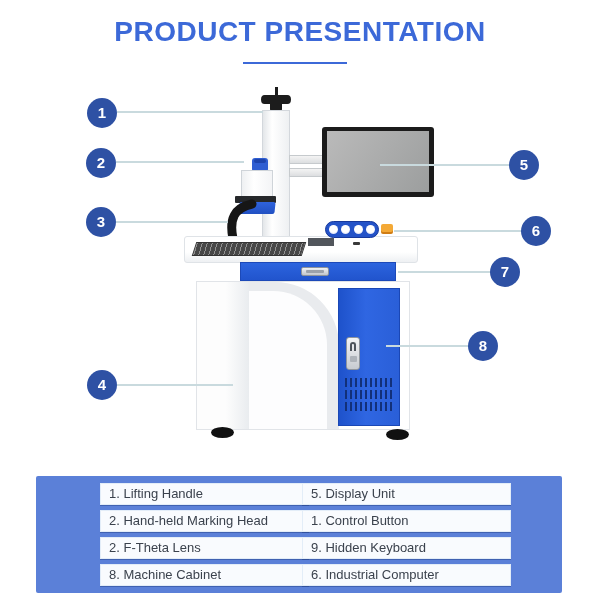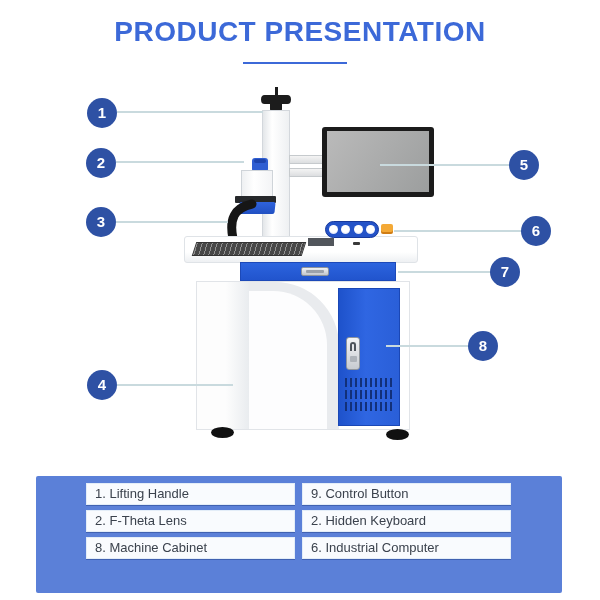--- a/index.html
+++ b/index.html
@@ -82,21 +82,21 @@
   .door-line{position:absolute;left:3px;top:18px;width:7px;height:6px;background:#aeb3ba;border-radius:1px;}
   .vents{position:absolute;left:6px;top:89px;width:48px;}
   .vent-row{height:9px;margin-bottom:3px;
             background:repeating-linear-gradient(90deg,#123079 0 2px,rgba(0,0,0,0) 2px 5px);}
   .foot{position:absolute;width:23px;height:11px;background:#111;border-radius:50%;}
   .foot-left{left:211px;top:427px;} .foot-right{left:386px;top:429px;}
 
   
   .legend{left:36px;top:476px;width:526px;height:117px;background:#5b80d8;border-radius:2px;}
   .legend-col{position:absolute;top:7px;}
-  .legend-col-left{left:50px;} .legend-col-right{left:266px;}
+  .legend-col-left{left:64px;} .legend-col-right{left:266px;}
   .legend-row{width:209px;height:22px;background:#f9fbfe;margin-bottom:5px;
               font-size:13px;line-height:22px;color:#3b424d;padding-left:9px;box-sizing:border-box;
               box-shadow:0 1px 0 rgba(31,59,130,.45), inset 0 0 0 1px #e3edf8;}
 </style>
 </head>
 <body>
 
 <div class="title">PRODUCT PRESENTATION</div>
 <div class="title-underline"></div>
 
@@ -175,21 +175,23 @@
 <div class="marker m3">3</div>
 <div class="marker m4">4</div>
 <div class="marker m5">5</div>
 <div class="marker m6">6</div>
 <div class="marker m7">7</div>
 <div class="marker m8">8</div>
 
 <div class="abs legend">
   <div class="legend-col legend-col-left">
     <div class="legend-row">1. Lifting Handle</div>
+    <div class="legend-row">2. Hand-held Marking Head</div>
     <div class="legend-row">2. F-Theta Lens</div>
     <div class="legend-row">8. Machine Cabinet</div>
   </div>
   <div class="legend-col legend-col-right">
-    <div class="legend-row">9. Control Button</div>
-    <div class="legend-row">2. Hidden Keyboard</div>
+    <div class="legend-row">5. Display Unit</div>
+    <div class="legend-row">1. Control Button</div>
+    <div class="legend-row">9. Hidden Keyboard</div>
     <div class="legend-row">6. Industrial Computer</div>
   </div>
 </div>
 
 </body></html>

